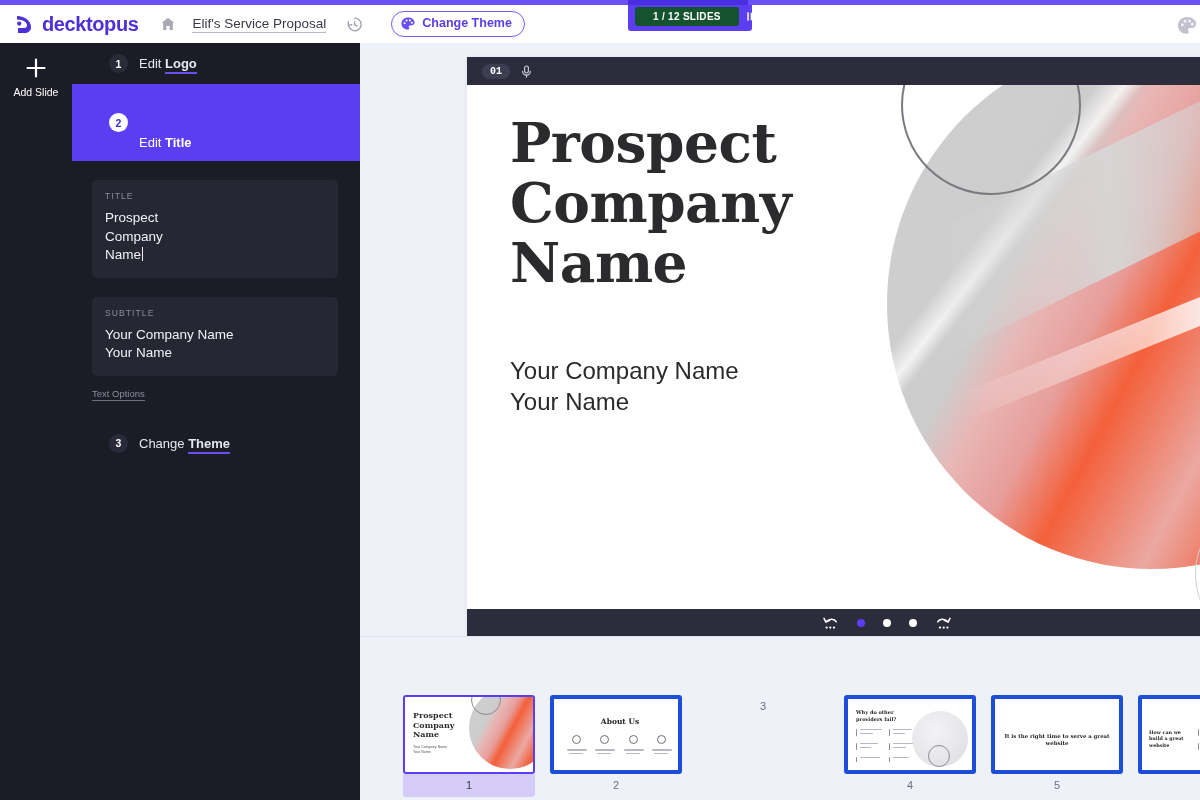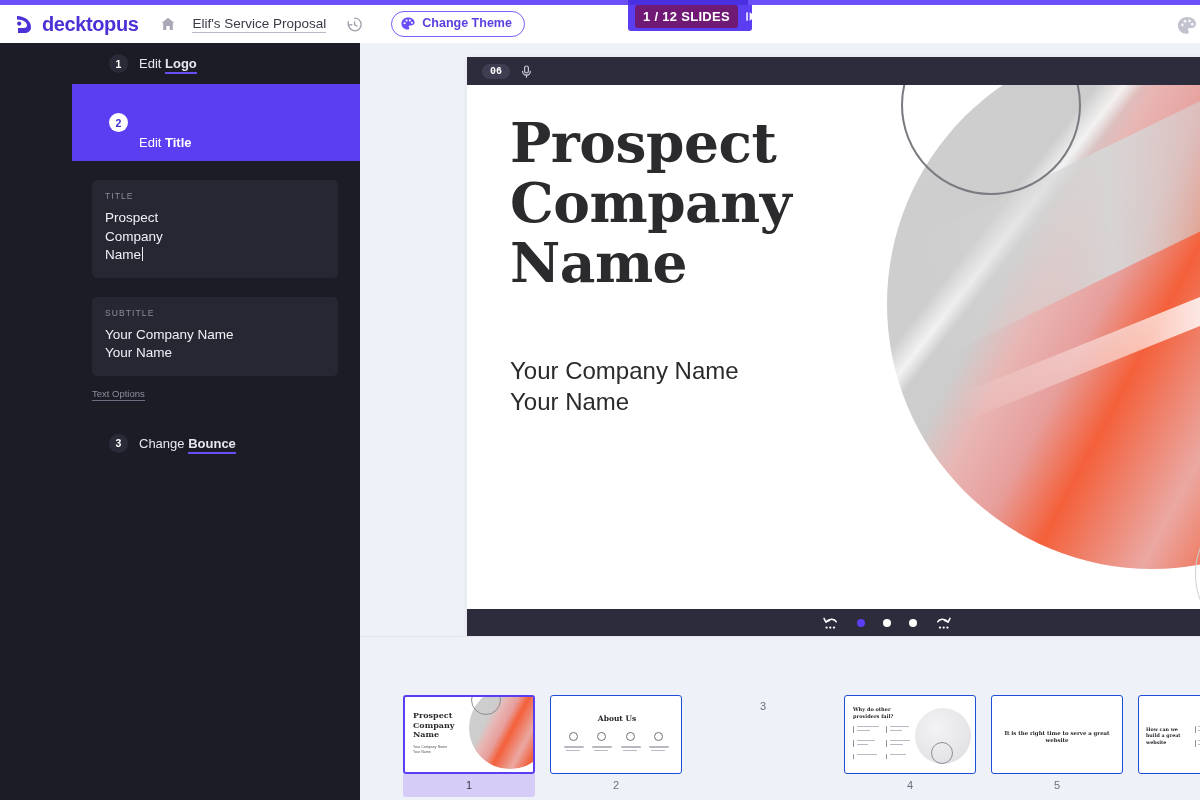--- a/index.html
+++ b/index.html
@@ -49,22 +49,22 @@
   }
 
   
   .play-group {
     position: absolute; left: 628px; top: 2px;
     width: 124px; height: 29px; background: #5b3df2;
     border-radius: 3px; display: flex; align-items: center;
     padding: 0 7px; gap: 7px; z-index: 45;
   }
   .slides-pill {
-    background: #701a75; color: #fff; font-size: 13px; font-weight: bold;
-    border-radius: 3px; padding: 4px 8px; letter-spacing: 0.3px;
+    background: #14532d; color: #fff; font-size: 10px; font-weight: bold;
+    border-radius: 3px; padding: 4px 18px; letter-spacing: 0.3px;
     white-space: nowrap;
   }
   .play-btn {
     display: flex; align-items: center; gap: 4px; color: #fff;
     font-size: 10.5px; font-weight: bold; letter-spacing: 0.4px;
     cursor: pointer; white-space: nowrap;
   }
   .palette-corner {
     position: absolute; right: 2px; top: 10px; z-index: 45; opacity: .6;
   }
@@ -212,21 +212,21 @@
   
   .strip {
     position: absolute; left: 0; top: 593px; width: 840px; height: 207px;
     background: #eef1f7; border-top: 1px solid #dfe3ec;
   }
   .thumbs {
     position: absolute; left: 43px; top: 58px; display: flex; gap: 15px;
   }
   .thumb-wrap { width: 132px; cursor: pointer; }
   .thumb {
-    width: 132px; height: 79px; background: #fff; border: 1px solid #1d4ed8;
+    width: 132px; height: 79px; background: #fff; border: 4px solid #1d4ed8;
     border-radius: 3px; position: relative; overflow: hidden;
   }
   .thumb-wrap.sel .thumb { border: 2px solid #5b3df2; }
   .thumb-label {
     text-align: center; font-size: 11px; color: #6d6f7c;
     padding: 5px 0 6px; border-radius: 0 0 3px 3px;
   }
   .thumb-wrap.sel .thumb-label { background: #d5cdf8; color: #3b3b48; }
 
   
@@ -334,20 +334,28 @@
         <svg width="13" height="13" viewBox="0 0 13 13">
           <rect x="1.3" y="2.3" width="1.5" height="8.4" fill="#ffffff"></rect>
           <path d="M4.6 2.3 L11 6.5 L4.6 10.7 Z" fill="#ffffff"></path>
         </svg>
       </span>
       <span>TITLE</span>
     </div>
   </div>
 
   <div class="rail">
+    <div class="rail-item">
+      <span>
+        <svg width="24" height="24" viewBox="0 0 24 24">
+          <path d="M12 3.5 L12 20.5 M3.5 12 L20.5 12" stroke="#ffffff" stroke-width="2.2" stroke-linecap="round"></path>
+        </svg>
+      </span>
+      <span>Add Slide</span>
+    </div>
   </div>
 
   <div class="panel">
 
     <div class="step">
       <span class="step-num">1</span>
       <span class="step-label">
         <span>Edit</span>
         <span class="ul">Logo</span>
       </span>
@@ -373,30 +381,30 @@
       <div class="field-value" placeholder="Enter subtitle">Your Company Name
 Your Name</div>
     </div>
 
     <div class="text-options">Text Options</div>
 
     <div class="step" style="margin-top:22px">
       <span class="step-num">3</span>
       <span class="step-label">
         <span>Change</span>
-        <span class="ul">Bounce</span>
+        <span class="ul">Theme</span>
       </span>
     </div>
   </div>
 
   <div class="workspace">
 
     <div class="stage">
       <div class="stage-topbar">
-        <span class="slide-num">06</span>
+        <span class="slide-num">01</span>
         <span>
           <svg width="15" height="15" viewBox="0 0 15 15">
             <rect x="5.6" y="2" width="3.8" height="7" rx="1.9" fill="none" stroke="#c9c9d6" stroke-width="1.2"></rect>
             <path d="M3.6 7.3 A3.9 3.9 0 0 0 11.4 7.3" fill="none" stroke="#c9c9d6" stroke-width="1.2" stroke-linecap="round"></path>
             <line x1="7.5" y1="11.2" x2="7.5" y2="13.2" stroke="#c9c9d6" stroke-width="1.2" stroke-linecap="round"></line>
           </svg>
         </span>
       </div>
 
       <div class="stage-body">

